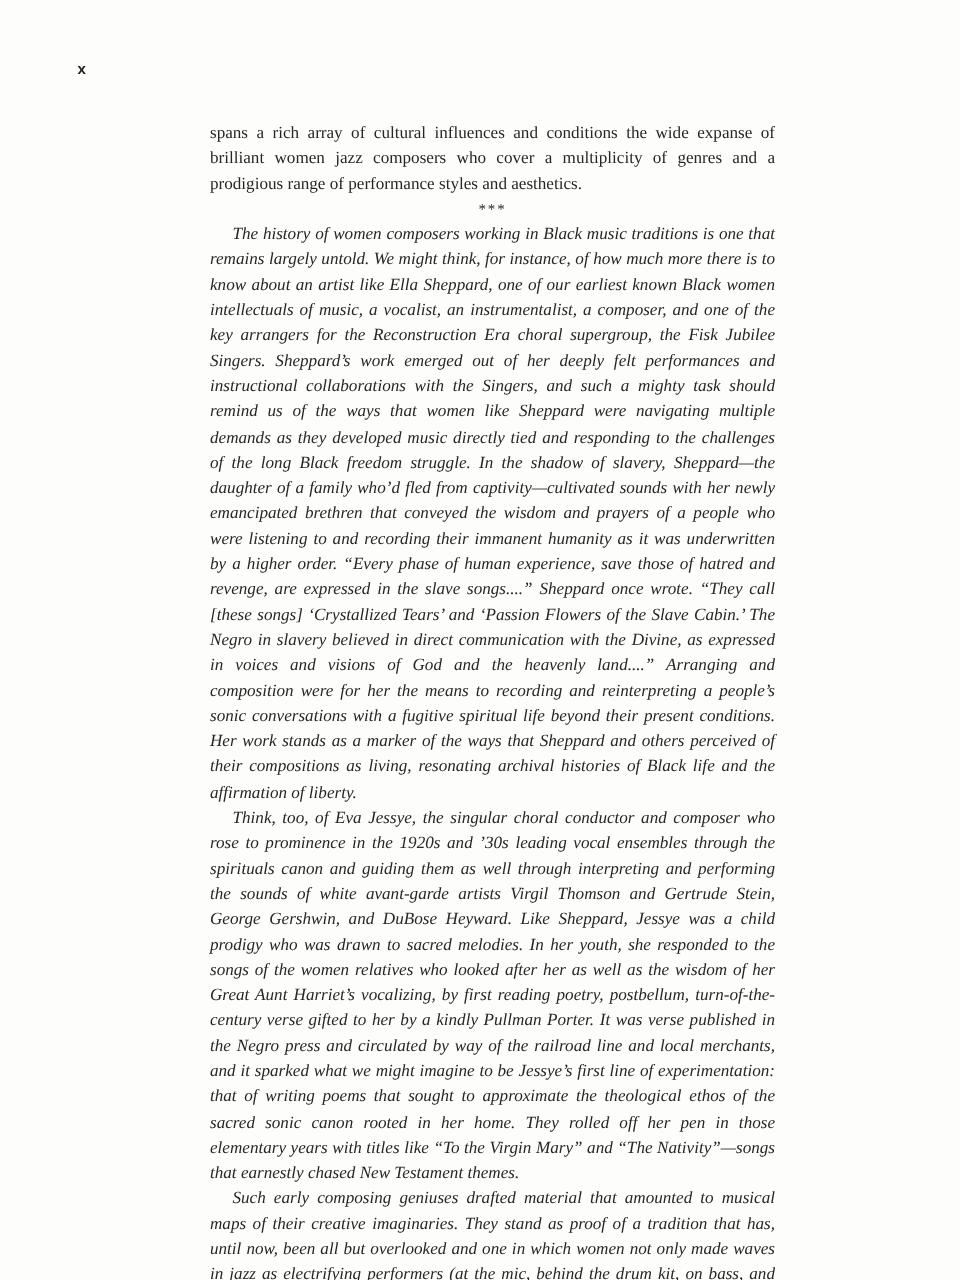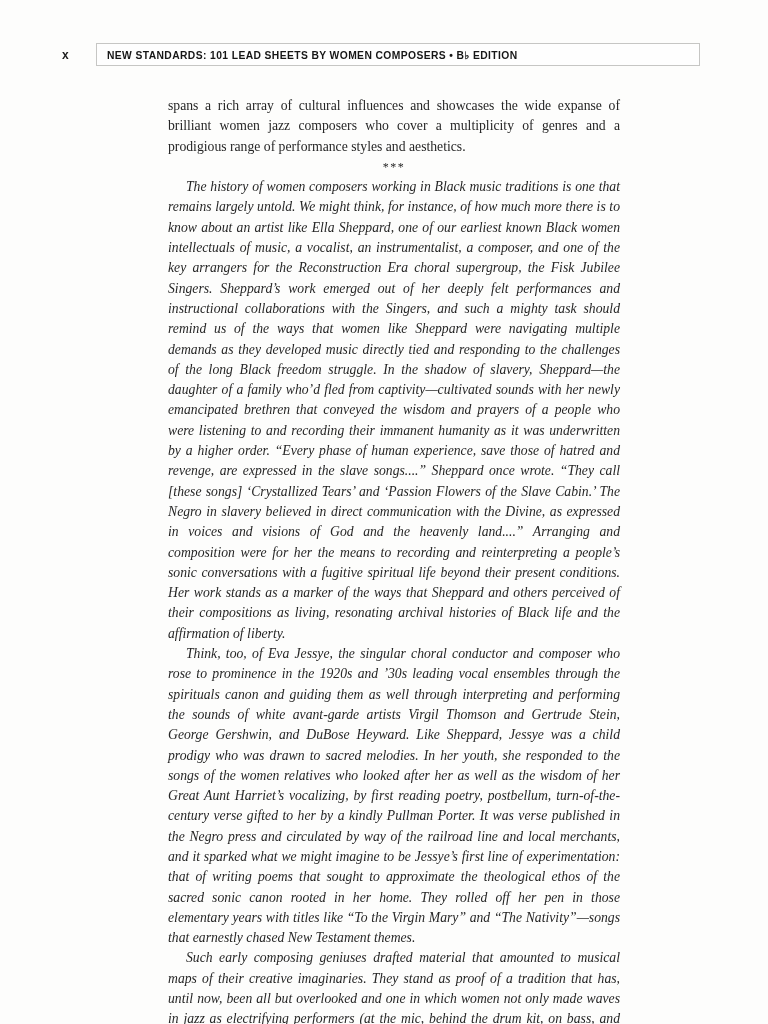--- a/index.html
+++ b/index.html
@@ -82,26 +82,23 @@
     color: #262626;
   }
 </style>
 </head>
 <body>
 
 <div class="page">
 
   <div class="running-header">
     <div class="folio">x</div>
-    <div class="running-head-box">
-      <span class="running-head-text">NEW STANDARDS: 101 LEAD SHEETS BY WOMEN COMPOSERS • B♭ EDITION</span>
-    </div>
   </div>
 
   <div class="body-text">
-    <p>spans a rich array of cultural influences and showcases the wide expanse of brilliant women jazz composers who cover a multiplicity of genres and a prodigious range of performance styles and aesthetics.</p>
+    <p>spans a rich array of cultural influences and conditions the wide expanse of brilliant women jazz composers who cover a multiplicity of genres and a prodigious range of performance styles and aesthetics.</p>
     <p class="section-divider">***</p>
     <p class="indent">The history of women composers working in Black music traditions is one that remains largely untold. We might think, for instance, of how much more there is to know about an artist like Ella Sheppard, one of our earliest known Black women intellectuals of music, a vocalist, an instrumentalist, a composer, and one of the key arrangers for the Reconstruction Era choral supergroup, the Fisk Jubilee Singers. Sheppard’s work emerged out of her deeply felt performances and instructional collaborations with the Singers, and such a mighty task should remind us of the ways that women like Sheppard were navigating multiple demands as they developed music directly tied and responding to the challenges of the long Black freedom struggle. In the shadow of slavery, Sheppard—the daughter of a family who’d fled from captivity—cultivated sounds with her newly emancipated brethren that conveyed the wisdom and prayers of a people who were listening to and recording their immanent humanity as it was underwritten by a higher order. “Every phase of human experience, save those of hatred and revenge, are expressed in the slave songs....” Sheppard once wrote. “They call [these songs] ‘Crystallized Tears’ and ‘Passion Flowers of the Slave Cabin.’ The Negro in slavery believed in direct communication with the Divine, as expressed in voices and visions of God and the heavenly land....” Arranging and composition were for her the means to recording and reinterpreting a people’s sonic conversations with a fugitive spiritual life beyond their present conditions. Her work stands as a marker of the ways that Sheppard and others perceived of their compositions as living, resonating archival histories of Black life and the affirmation of liberty.</p>
     <p class="indent">Think, too, of Eva Jessye, the singular choral conductor and composer who rose to prominence in the 1920s and ’30s leading vocal ensembles through the spirituals canon and guiding them as well through interpreting and performing the sounds of white avant-garde artists Virgil Thomson and Gertrude Stein, George Gershwin, and DuBose Heyward. Like Sheppard, Jessye was a child prodigy who was drawn to sacred melodies. In her youth, she responded to the songs of the women relatives who looked after her as well as the wisdom of her Great Aunt Harriet’s vocalizing, by first reading poetry, postbellum, turn-of-the-century verse gifted to her by a kindly Pullman Porter. It was verse published in the Negro press and circulated by way of the railroad line and local merchants, and it sparked what we might imagine to be Jessye’s first line of experimentation: that of writing poems that sought to approximate the theological ethos of the sacred sonic canon rooted in her home. They rolled off her pen in those elementary years with titles like “To the Virgin Mary” and “The Nativity”—songs that earnestly chased New Testament themes.</p>
     <p class="indent">Such early composing geniuses drafted material that amounted to musical maps of their creative imaginaries. They stand as proof of a tradition that has, until now, been all but overlooked and one in which women not only made waves in jazz as electrifying performers (at the mic, behind the drum kit, on bass, and beyond) but also</p>
   </div>
 
 </div>
 
 </body></html>

